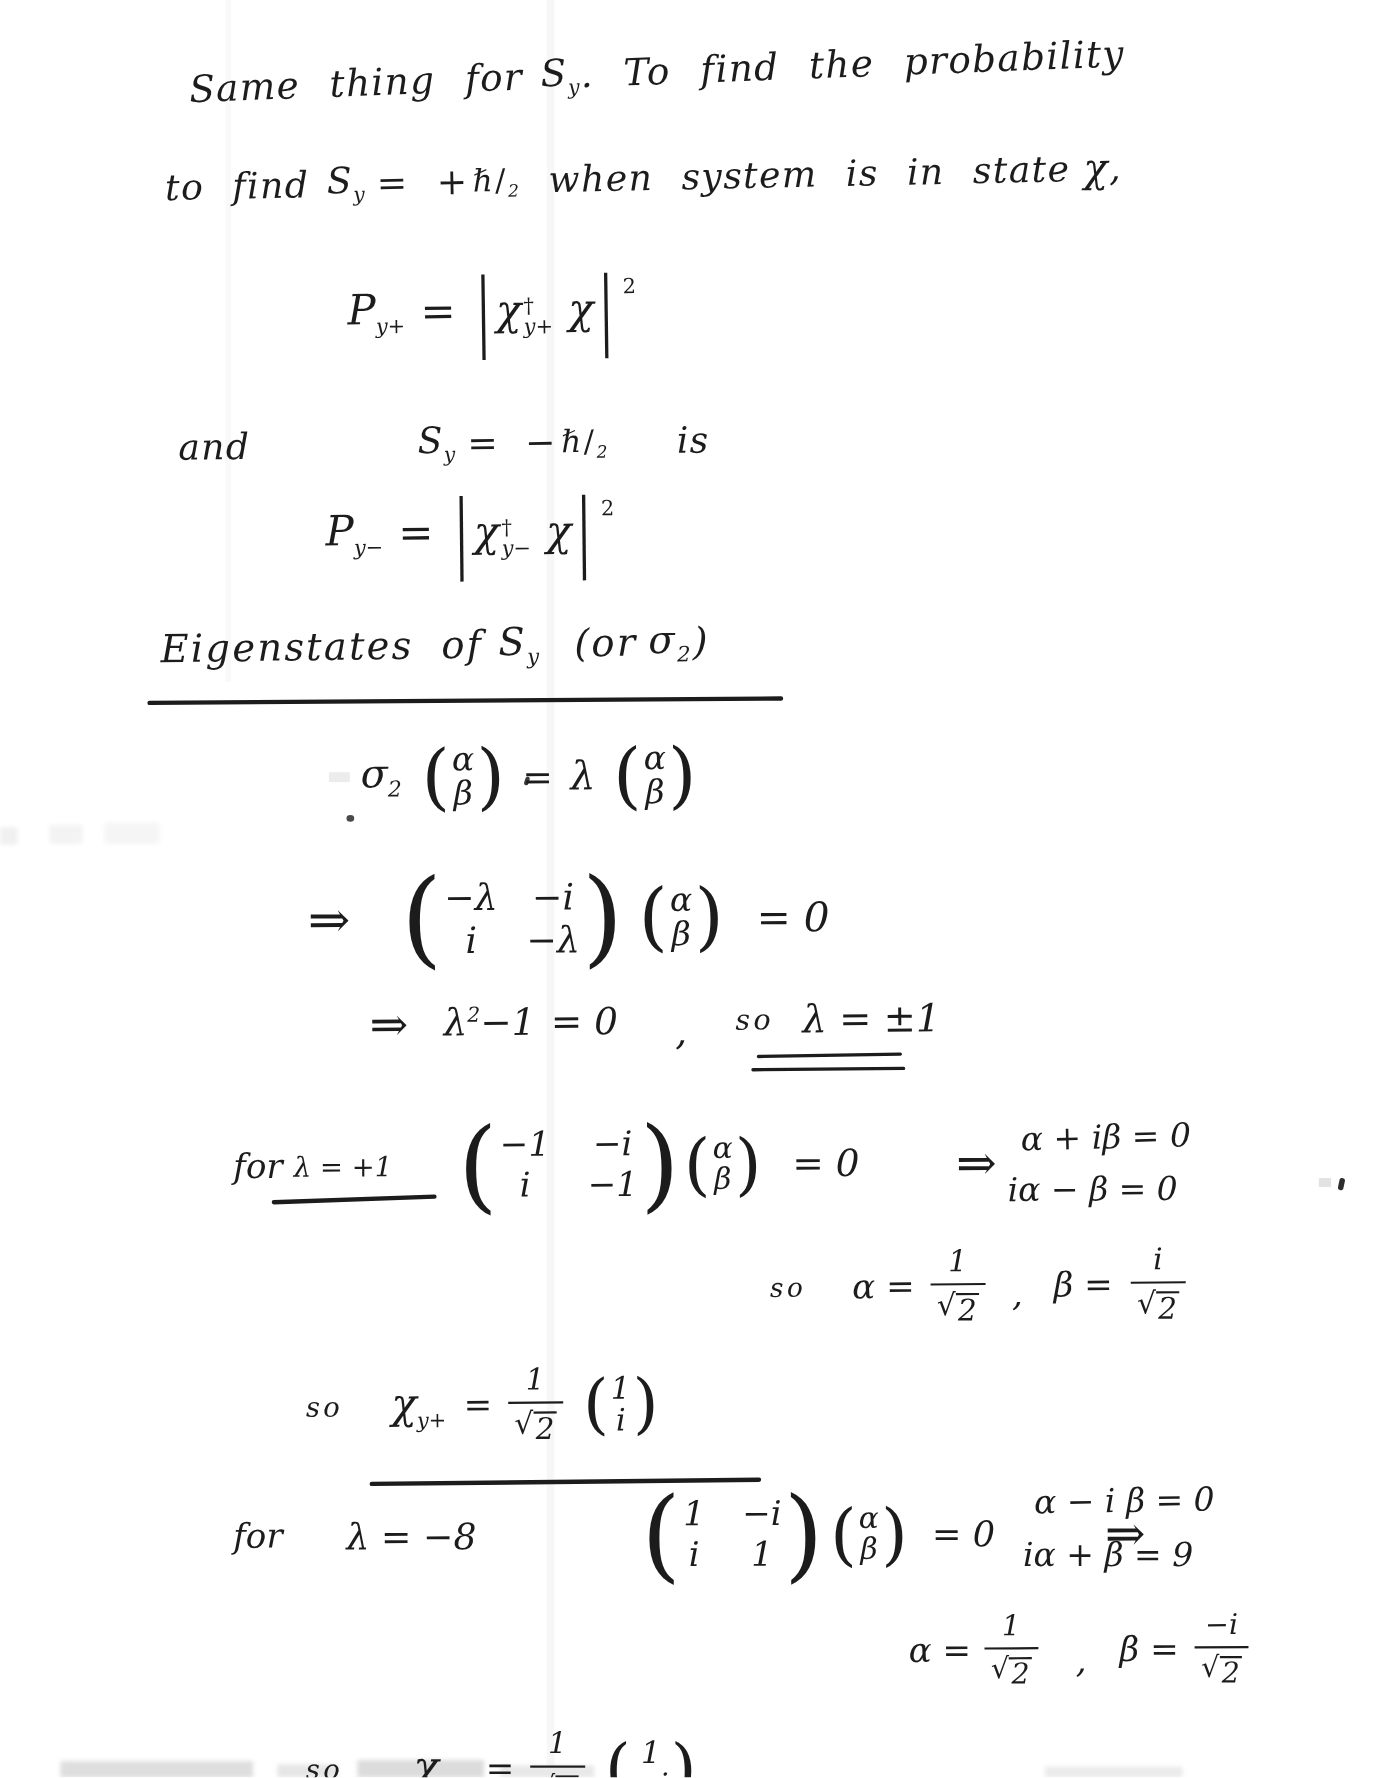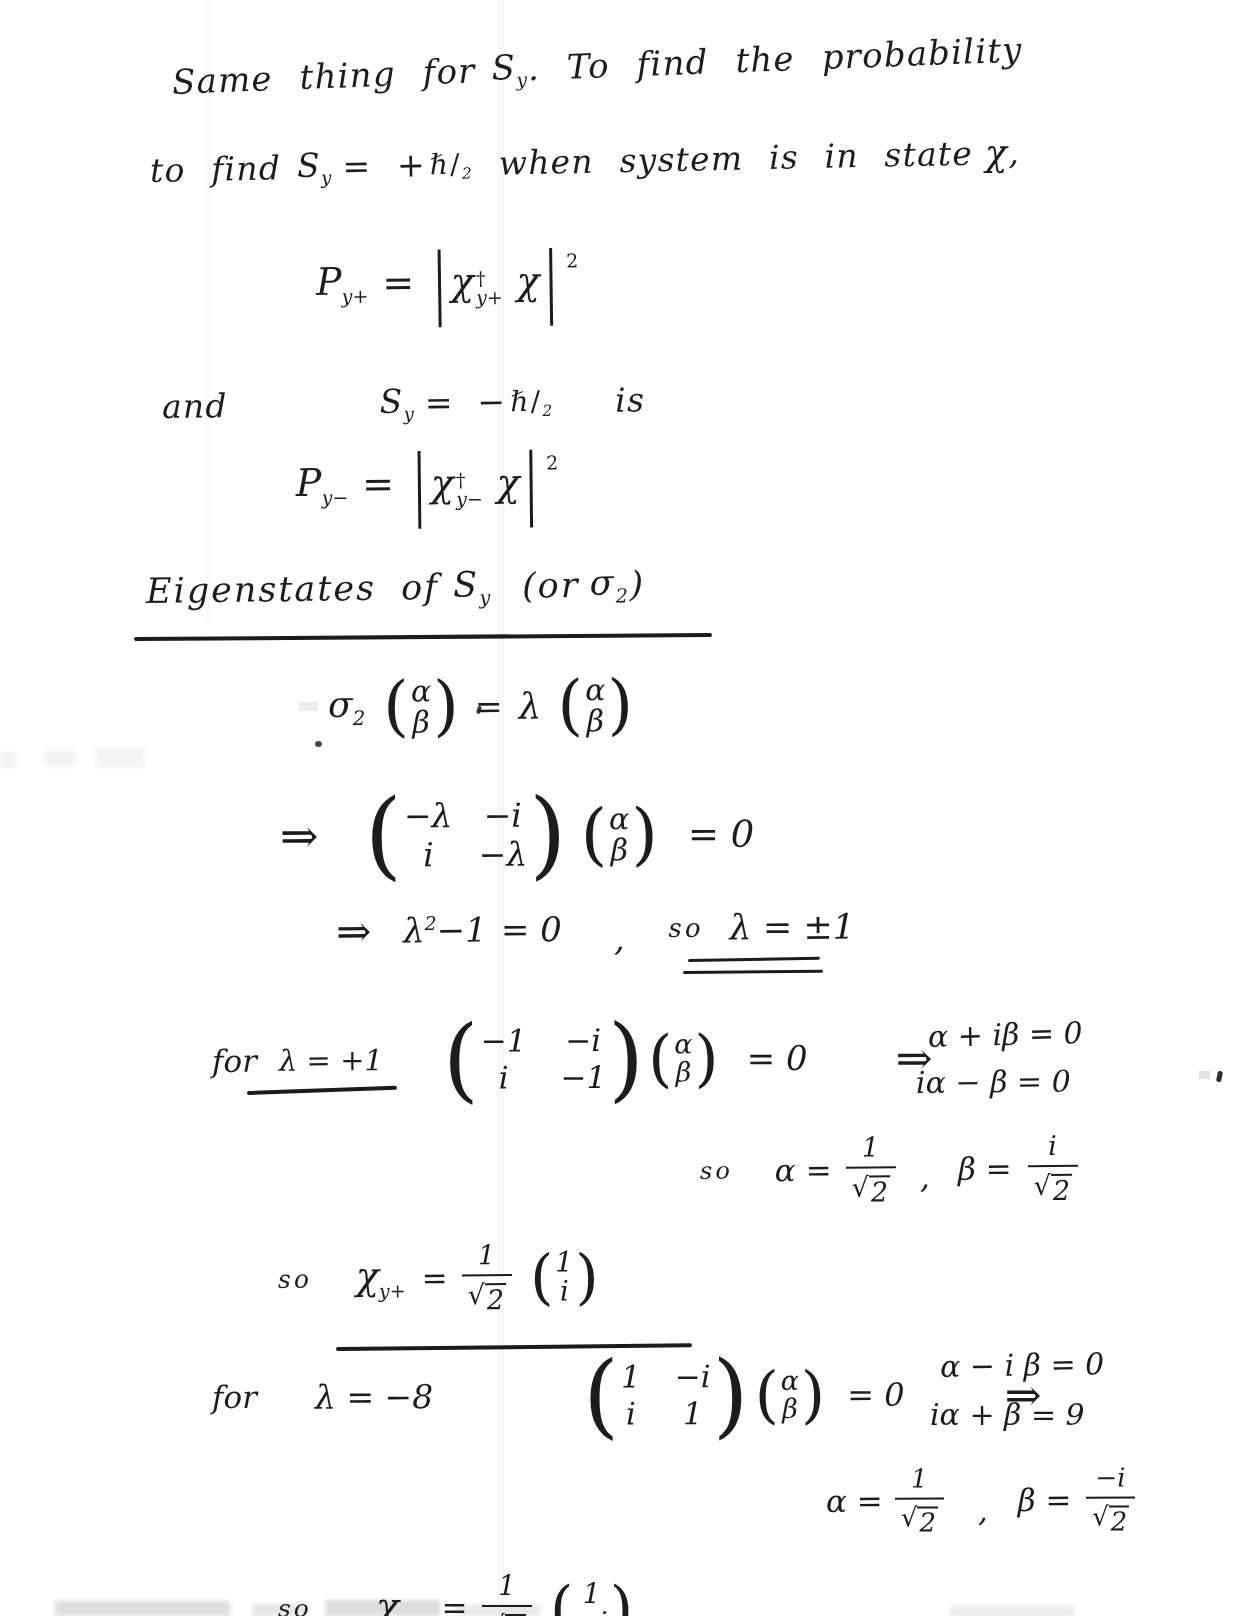--- a/index.html
+++ b/index.html
@@ -169,21 +169,21 @@
     <span style="margin-left:14px;">= 0</span>
     <span style="margin-left:52px;position:relative;top:10px;">,</span>
     <span style="margin-left:44px;font-size:26px;letter-spacing:3px;">so</span>
     <span style="margin-left:26px;font-size:35px;">λ = ±1</span>
   </div>
   <div class="stroke" style="left:688px;top:959px;width:132px;height:3px;transform:rotate(-1deg);"></div>
   <div class="stroke" style="left:683px;top:971px;width:140px;height:3px;transform:rotate(-0.5deg);"></div>
 
   <div class="abs" style="left:212px;top:1006px;height:110px;font-size:31px;transform:rotate(-0.3deg);">
     <span>for</span>
-    <span style="margin-left:22px;font-size:29px;">λ = +1</span>
+    <span style="margin-left:10px;font-size:25px;">λ = +1</span>
     <span class="paren" style="font-size:92px;margin-left:60px;">(</span>
     <span class="m22" style="column-gap:34px;">
       <span>−1</span>
       <span>−i</span>
       <span>i</span>
       <span>−1</span>
     </span>
     <span class="paren" style="font-size:92px;">)</span>
     <span class="paren" style="font-size:62px;margin-left:4px;">(</span>
     <span class="colv" style="font-size:27px;">

